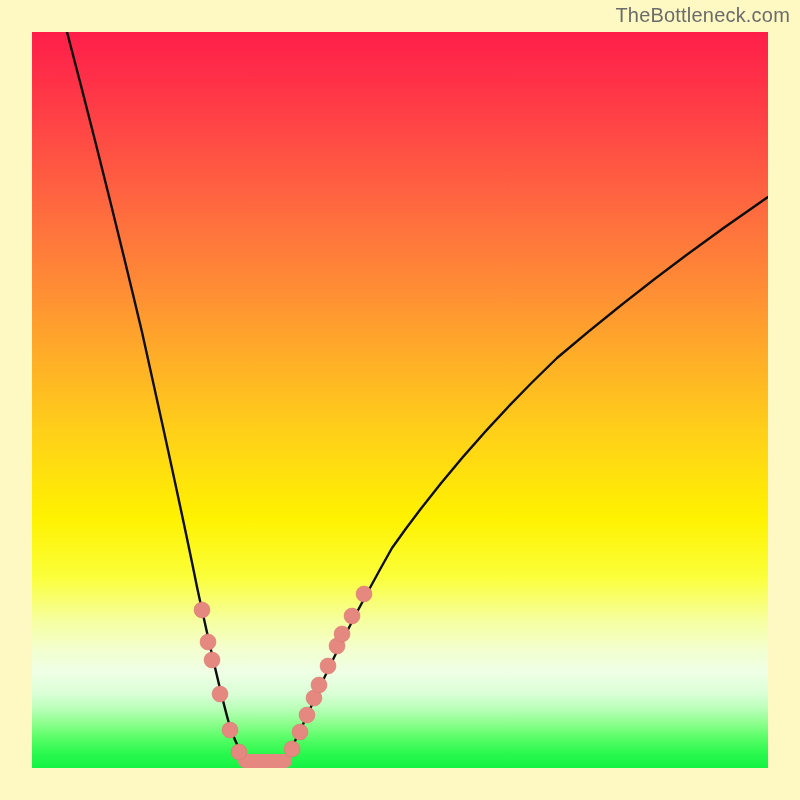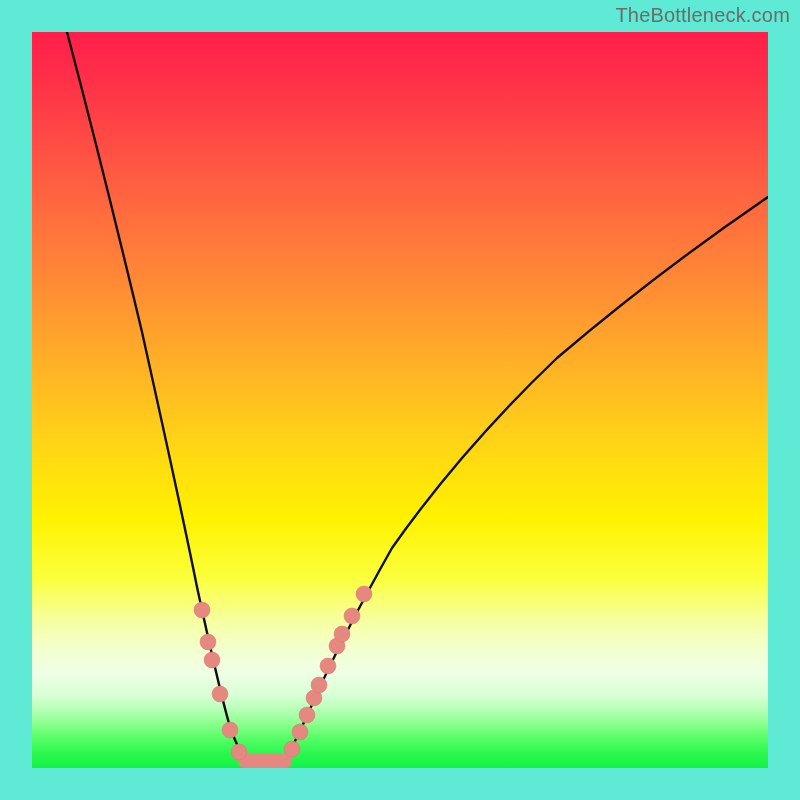--- a/index.html
+++ b/index.html
@@ -10,21 +10,21 @@
     background: #000;
     overflow: hidden;
     font-family: Arial, Helvetica, sans-serif;
   }
   .frame {
     position: absolute;
     top: 0;
     left: 0;
     width: 800px;
     height: 800px;
-    background: #5eead4;
+    background: #fef9c3;
   }
   .plot-area {
     position: absolute;
     left: 32px;
     top: 32px;
     width: 736px;
     height: 736px;
     overflow: hidden;
   }
   .gradient {

